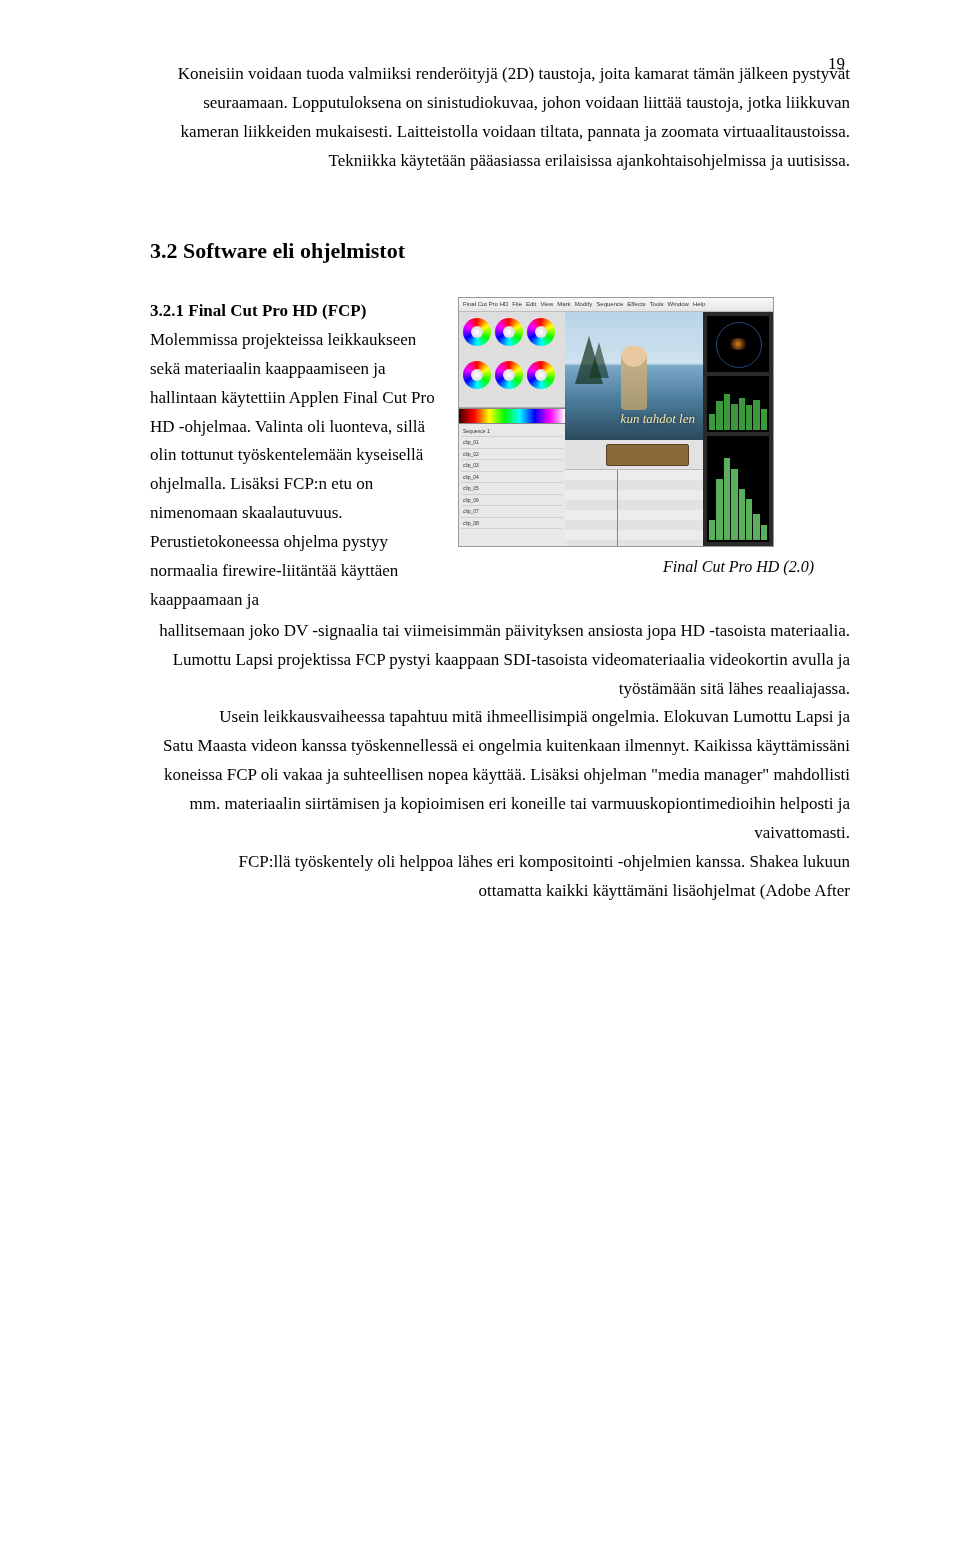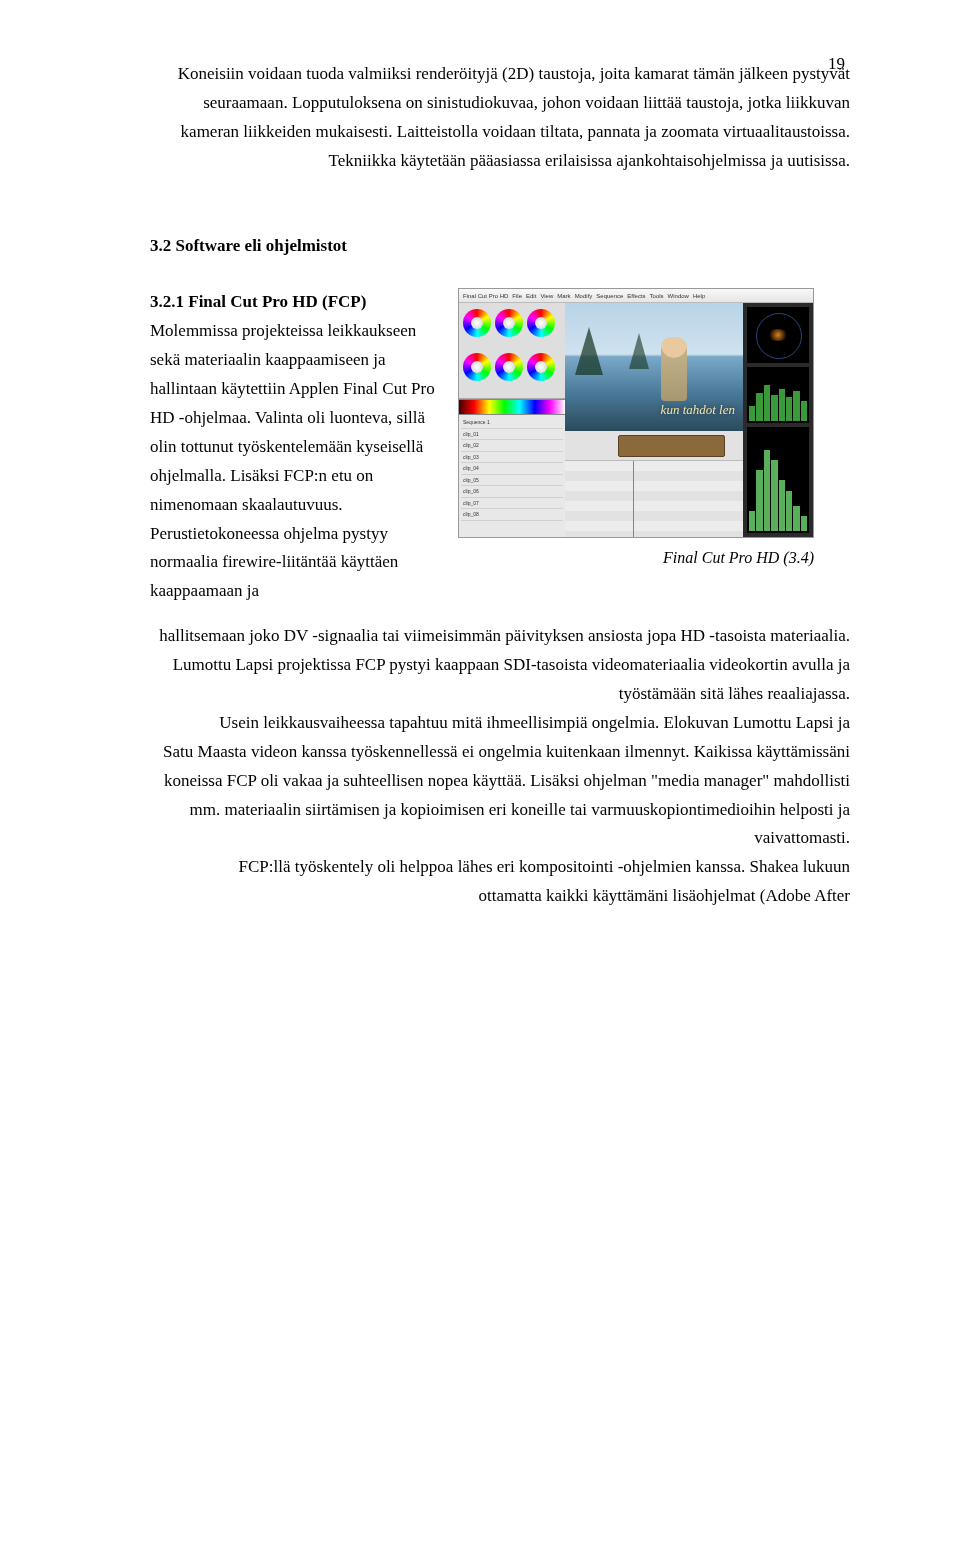--- a/index.html
+++ b/index.html
@@ -30,39 +30,39 @@
   }
   .para-indent {
     text-indent: 42px;
   }
   .section-gap {
     margin-top: 56px;
     margin-bottom: 28px;
   }
   .section-heading {
     font-weight: bold;
-    font-size: 17px;
+    font-size: 22px;
   }
   .subsection {
     display: flex;
     align-items: flex-start;
     gap: 8px;
   }
   .subsection-left {
     flex: 0 0 300px;
   }
   .subsection-title {
     font-weight: bold;
   }
   .fcp-figure {
     width: 356px;
     flex: 0 0 356px;
   }
   .fcp-screenshot {
-    width: 356px;
+    width: 316px;
     height: 250px;
     background: #d7d7d7;
     border: 1px solid #999;
     position: relative;
     overflow: hidden;
     font-family: Arial, Helvetica, sans-serif;
   }
   .fcp-menubar {
     height: 14px;
     background: linear-gradient(#f8f8f8,#e6e6e6);
@@ -279,21 +279,21 @@
     flex: 1;
     background: #5ab05a;
   }
   .figure-caption {
     text-align: right;
     font-style: italic;
     font-size: 16px;
     margin-top: 6px;
   }
   .after-figure {
-    margin-top: 16px;
+    margin-top: 2px;
   }
 </style>
 </head>
 <body>
 
 <div class="page-number">19</div>
 
 <p class="para">Koneisiin voidaan tuoda valmiiksi renderöityjä (2D) taustoja, joita kamarat tämän jälkeen pystyvät seuraamaan. Lopputuloksena on sinistudiokuvaa, johon voidaan liittää taustoja, jotka liikkuvan kameran liikkeiden mukaisesti. Laitteistolla voidaan tiltata, pannata ja zoomata virtuaalitaustoissa. Tekniikka käytetään pääasiassa erilaisissa ajankohtaisohjelmissa ja uutisissa.</p>
 
 <div class="section-gap">
@@ -380,21 +380,21 @@
               <span style="height:80%"></span>
               <span style="height:70%"></span>
               <span style="height:50%"></span>
               <span style="height:40%"></span>
               <span style="height:25%"></span>
               <span style="height:15%"></span>
           </div>
         </div>
       </div>
     </div>
-    <div class="figure-caption">Final Cut Pro HD (3.4)</div>
+    <div class="figure-caption">Final Cut Pro HD (2.0)</div>
   </div>
 </div>
 
 <p class="para after-figure">hallitsemaan joko DV -signaalia tai viimeisimmän päivityksen ansiosta jopa HD -tasoista materiaalia. Lumottu Lapsi projektissa FCP pystyi kaappaan SDI-tasoista videomateriaalia videokortin avulla ja työstämään sitä lähes reaaliajassa.</p>
 
 <p class="para para-indent">Usein leikkausvaiheessa tapahtuu mitä ihmeellisimpiä ongelmia. Elokuvan Lumottu Lapsi ja Satu Maasta videon kanssa työskennellessä ei ongelmia kuitenkaan ilmennyt. Kaikissa käyttämissäni koneissa FCP oli vakaa ja suhteellisen nopea käyttää. Lisäksi ohjelman "media manager" mahdollisti mm. materiaalin siirtämisen ja kopioimisen  eri koneille tai varmuuskopiontimedioihin helposti ja vaivattomasti.</p>
 
 <p class="para para-indent">FCP:llä työskentely oli helppoa lähes eri kompositointi -ohjelmien kanssa. Shakea lukuun ottamatta kaikki käyttämäni lisäohjelmat (Adobe After</p>
 
 </body></html>

